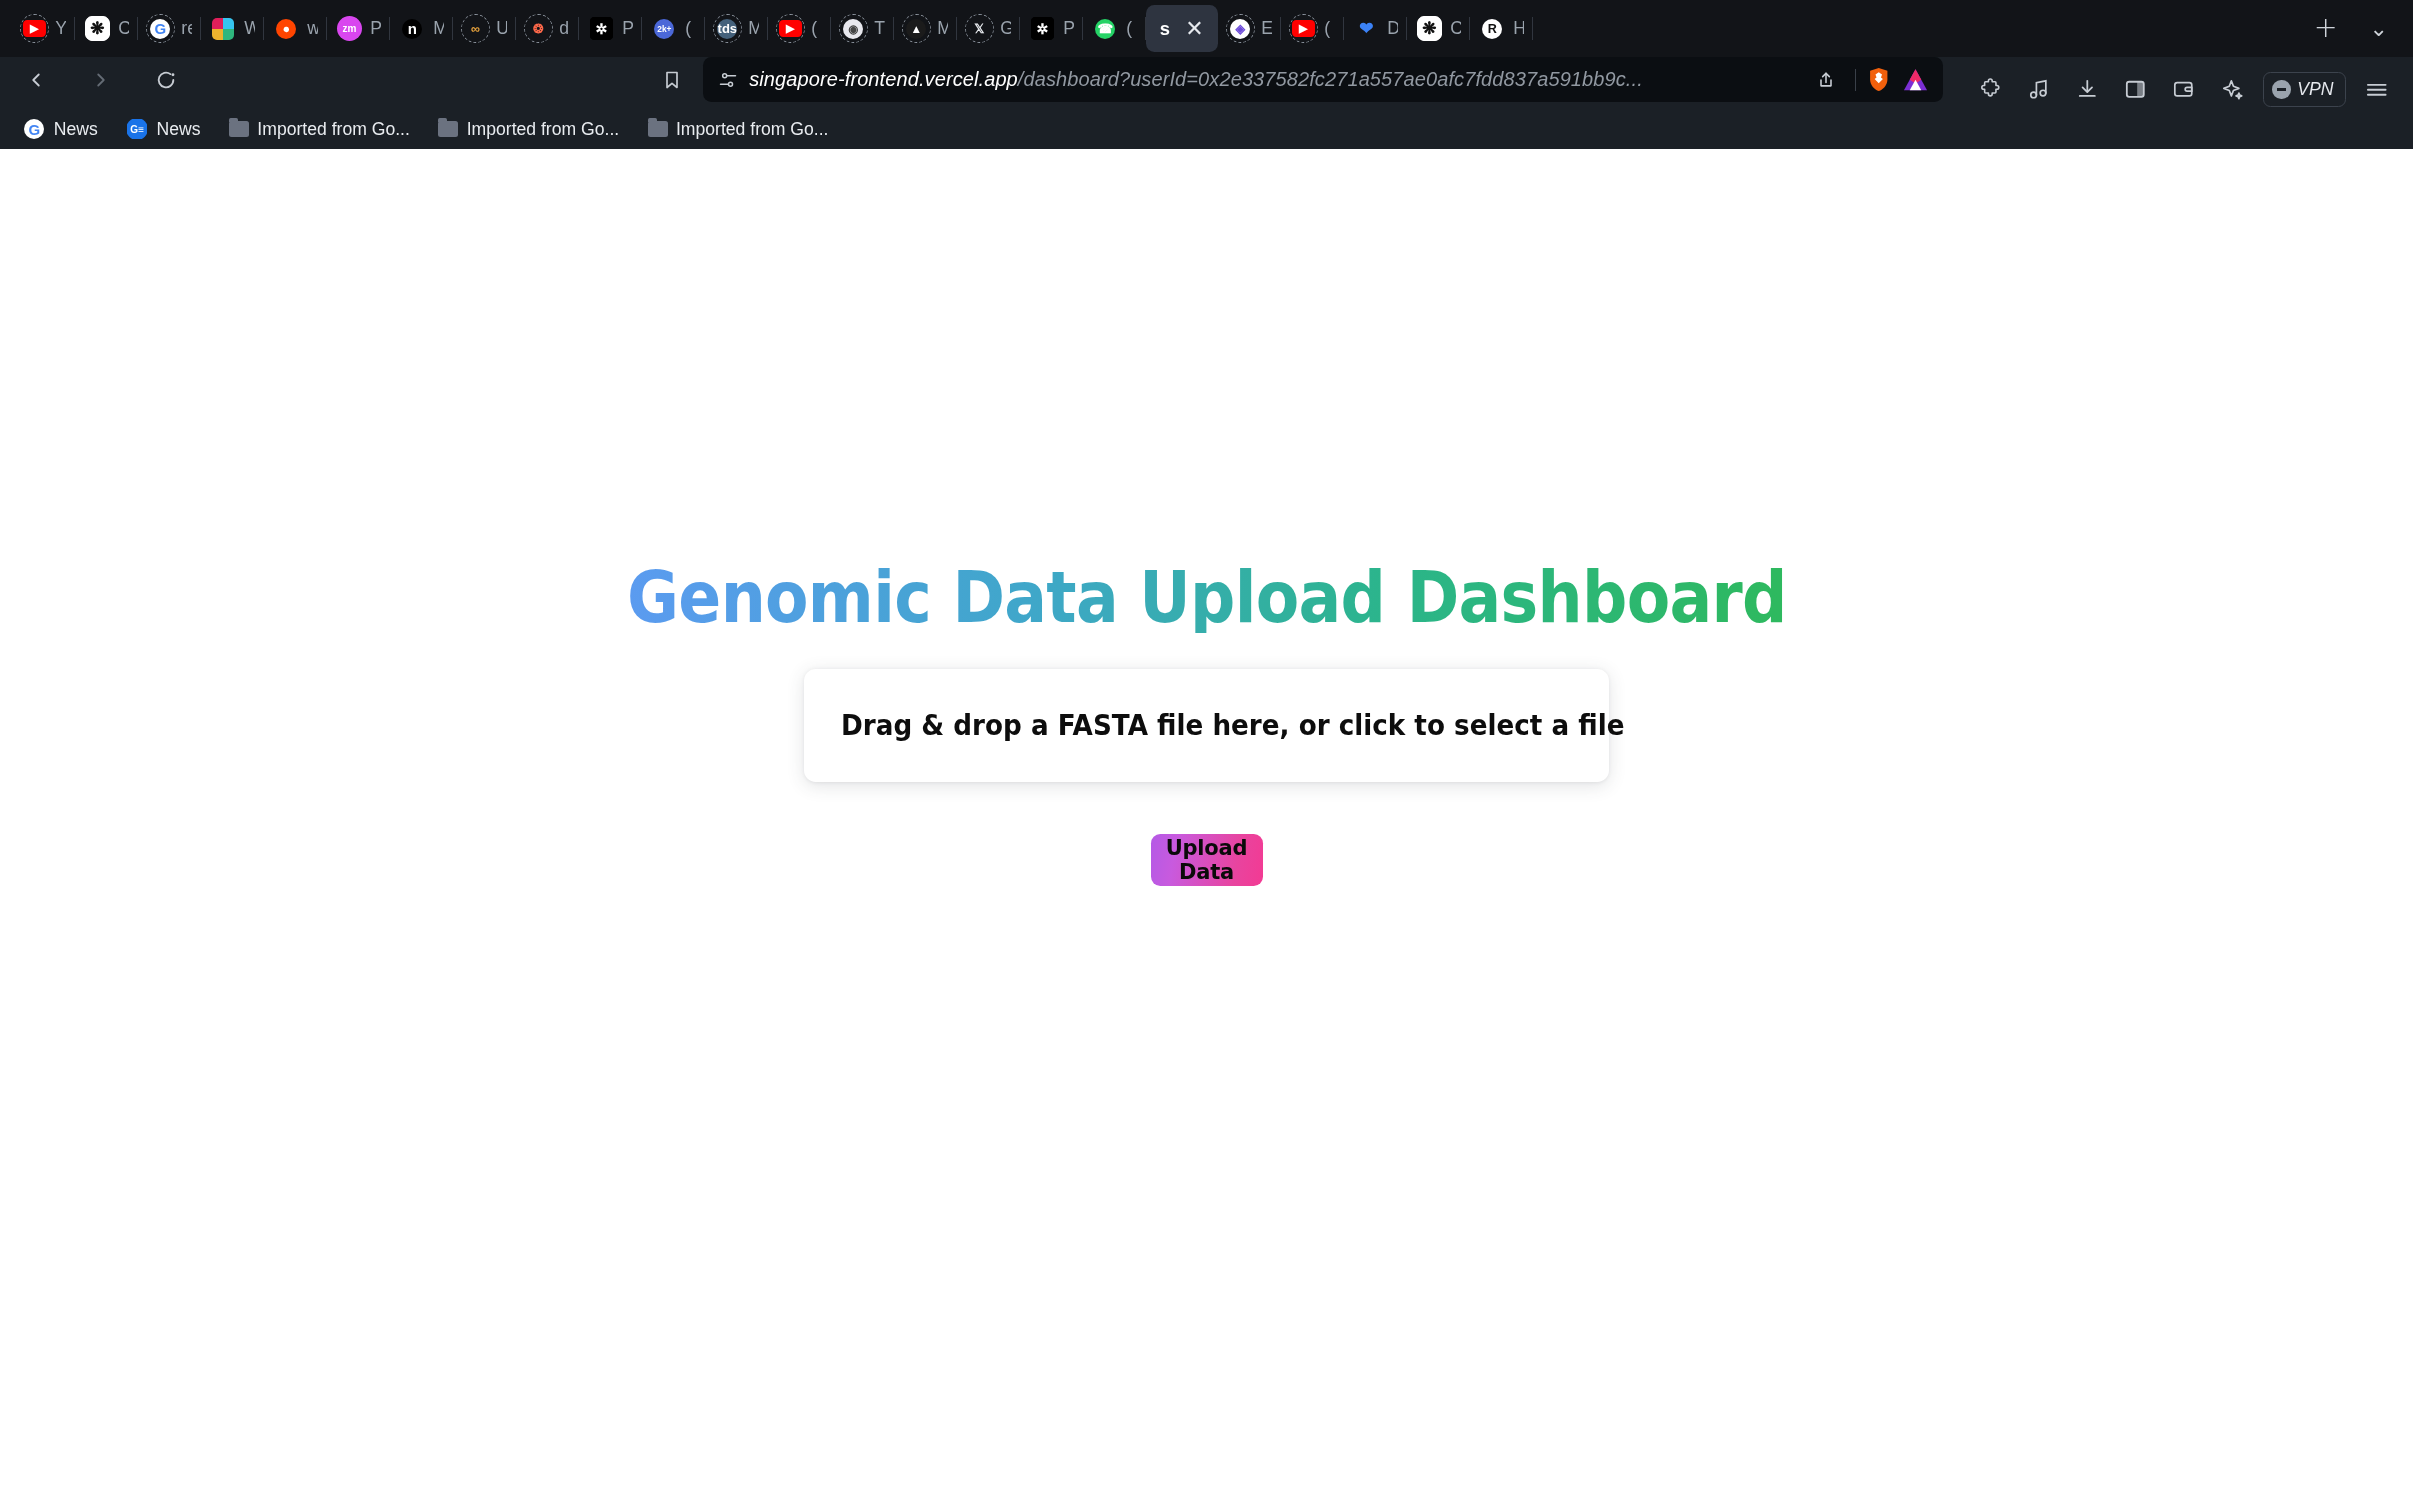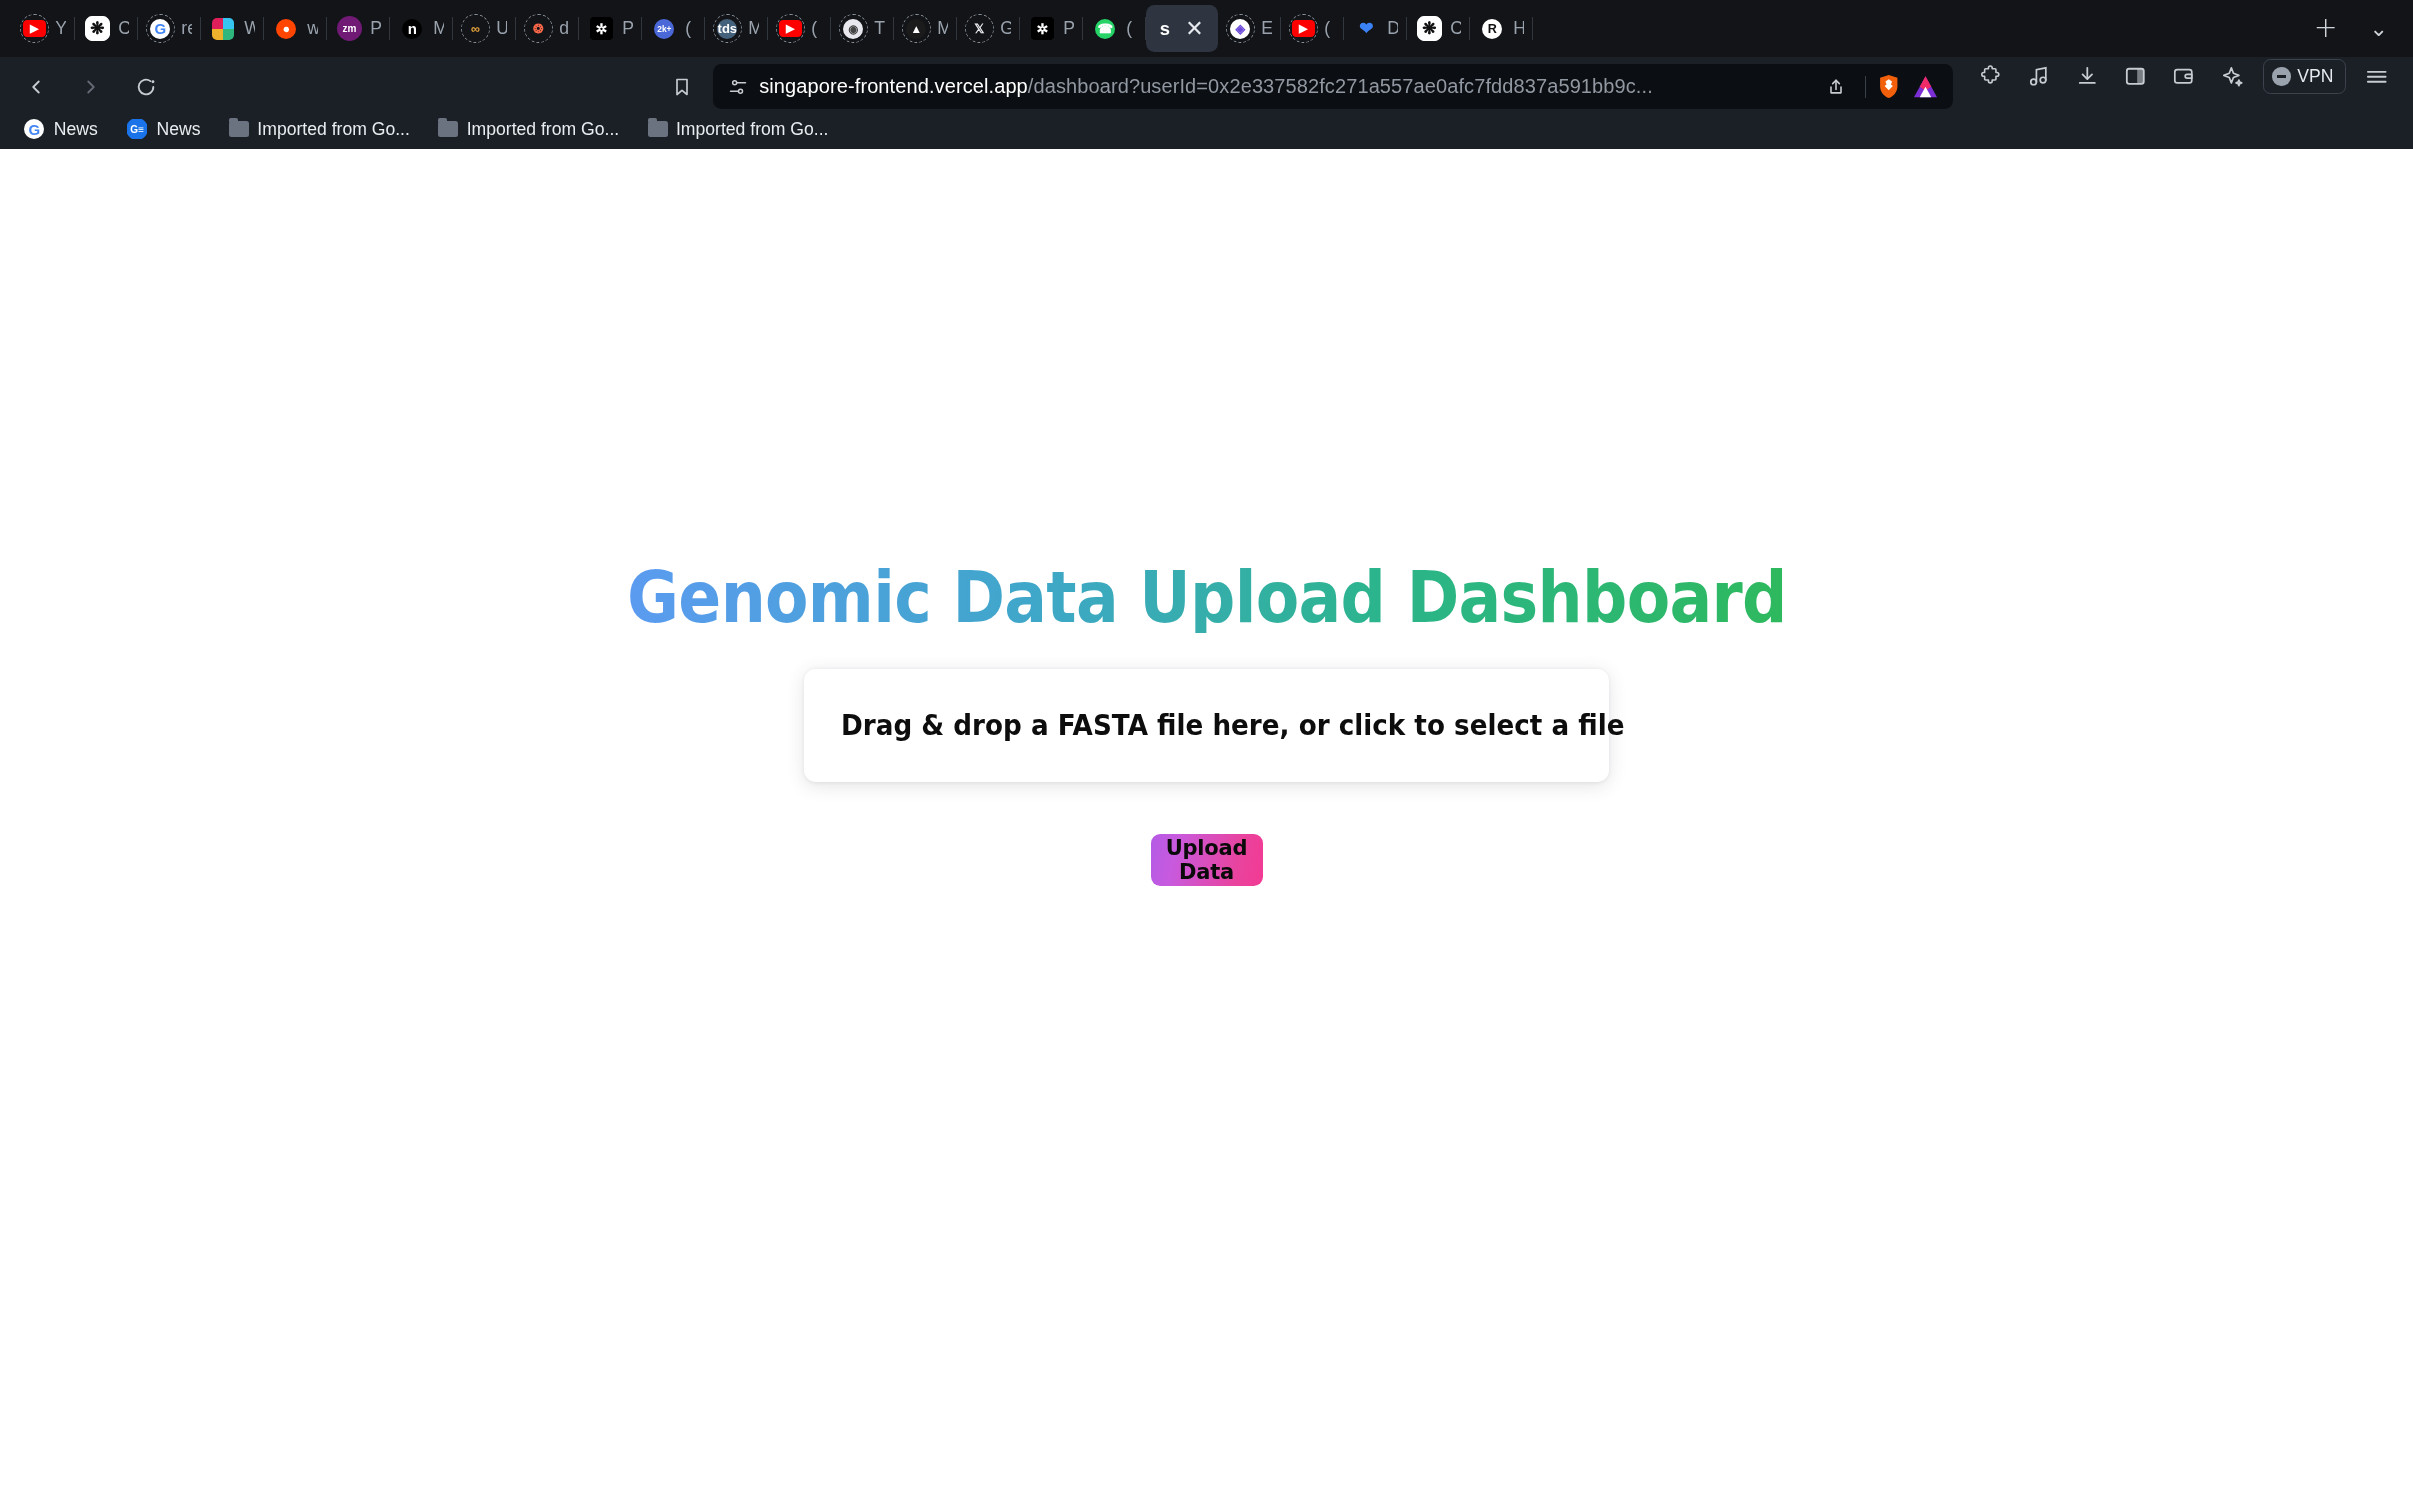--- a/index.html
+++ b/index.html
@@ -112,23 +112,24 @@
     padding: 0 13.4px; flex: 0 0 auto;
     font-family: "DejaVu Sans", sans-serif;
   }
 
   
   .navbar {
     height: 52px;
     flex: 0 0 52px;
     background: #1b2026;
     display: flex;
-    align-items: flex-end;
+    align-items: flex-start;
     padding: 0 13.4px;
-    gap: 10px;
+    gap: 20px;
+    font-style: italic;
   }
   .navbtn {
     width: 45px; height: 45px;
     display: flex; align-items: center; justify-content: center;
     border-radius: 6.7px;
     color: #c7ccd3;
   }
   .navbtn.dim { color: #646b74; }
   .urlwrap {
     flex: 1 1 auto;
@@ -335,21 +336,21 @@
         </div>
         <div class="tab">
           <span class="favicon">
             <span class="fav-inner" style="background:#ff4500;font-size:12.6px;">●</span>
           </span>
           <span class="tab-title">w</span>
           <span class="sep"></span>
         </div>
         <div class="tab">
           <span class="favicon">
-            <span class="fav-inner" style="background:#701a75;width:25px;height:25px;font-size:10px;">zm</span>
+            <span class="fav-inner" style="background:#d946ef;width:25px;height:25px;font-size:10px;">zm</span>
           </span>
           <span class="tab-title">P</span>
           <span class="sep"></span>
         </div>
         <div class="tab">
           <span class="favicon">
             <span class="fav-inner" style="background:#000;font-size:15px;">n</span>
           </span>
           <span class="tab-title">M</span>
           <span class="sep"></span>

